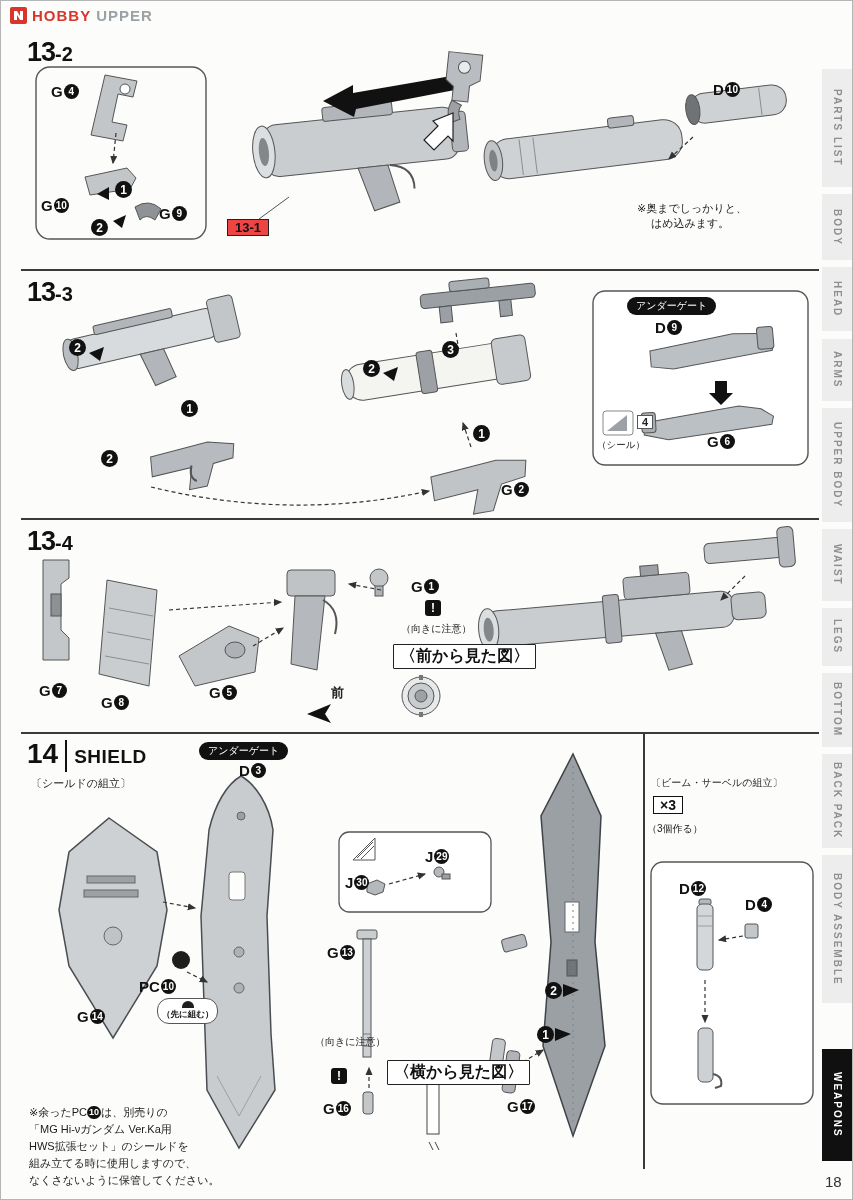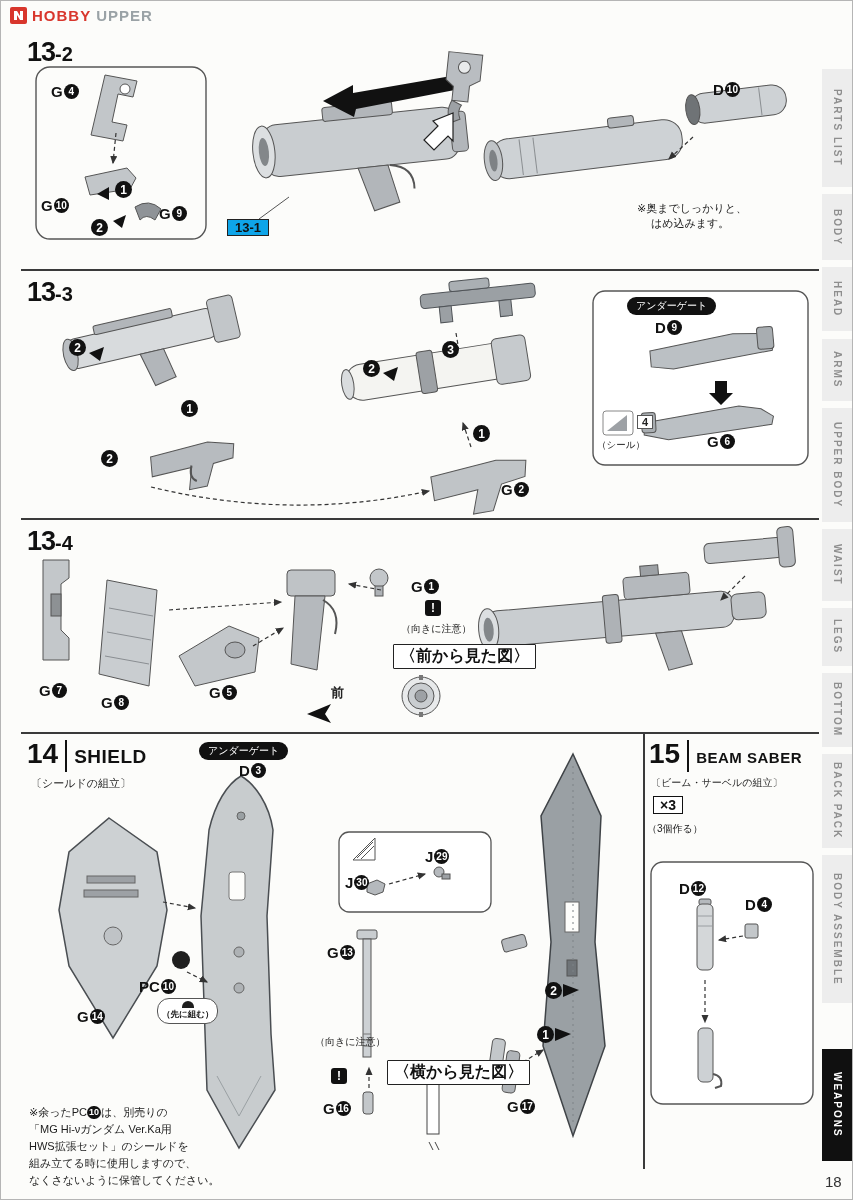--- a/index.html
+++ b/index.html
@@ -31,21 +31,21 @@
 
   .step { position:absolute; width:17px; height:17px; border-radius:50%; background:#111; color:#fff;
           font-weight:bold; font-size:12px; display:flex; align-items:center; justify-content:center; }
 
   .pill { position:absolute; background:#111; color:#fff; font-size:10px; font-weight:normal;
           padding:2px 9px; border-radius:9px; white-space:nowrap; }
   .warnbox { position:absolute; width:16px; height:16px; background:#111; color:#fff; border-radius:3px;
           font-weight:bold; font-size:12px; display:flex; align-items:center; justify-content:center; }
   .viewbox { position:absolute; border:1.5px solid #222; border-radius:1px; background:#fff;
           font-size:16px; font-weight:bold; color:#111; padding:1px 6px; white-space:nowrap; }
-  .refbox { position:absolute; border:1.5px solid #222; background:#0ea5e9; font-size:13px; font-weight:bold;
+  .refbox { position:absolute; border:1.5px solid #222; background:#ef4444; font-size:13px; font-weight:bold;
           color:#111; padding:0 7px; }
   .txt { position:absolute; color:#222; white-space:nowrap; }
   .smallnote { font-size:10px; }
   .x3box { position:absolute; border:1.5px solid #111; background:#fff; font-weight:bold; font-size:14px;
           color:#111; padding:0 6px; }
 
   
   .noteblock { position:absolute; font-size:11px; color:#1c1c1c; line-height:1.55; white-space:nowrap;margin-top:40px; }
   .noteblock .row { display:flex; align-items:center; }
 
@@ -505,25 +505,20 @@
           <span>HWS拡張セット」のシールドを</span>
         </div>
       <div class="row">
           <span>組み立てる時に使用しますので、</span>
         </div>
       <div class="row">
           <span>なくさないように保管してください。</span>
         </div>
     </div>
 
-    <div class="bighead" style="left:648px;top:8px;">
-      <span class="num">15</span>
-      <span class="bar"></span>
-      <span class="nm" style="font-size:15px;margin-top:9px;">BEAM SABER</span>
-    </div>
     <div class="txt" style="left:650px;top:44px;font-size:10px;">〔ビーム・サーベルの組立〕</div>
     <div class="x3box" style="left:652px;top:64px;">×3</div>
     <div class="txt smallnote" style="left:646px;top:90px;">（3個作る）</div>
     <div class="lab" style="left:678px;top:148px;">
       <span class="pletter">D</span>
         <span class="pnum">12</span>
     </div>
     <div class="lab" style="left:744px;top:164px;">
       <span class="pletter">D</span>
         <span class="pnum">4</span>

